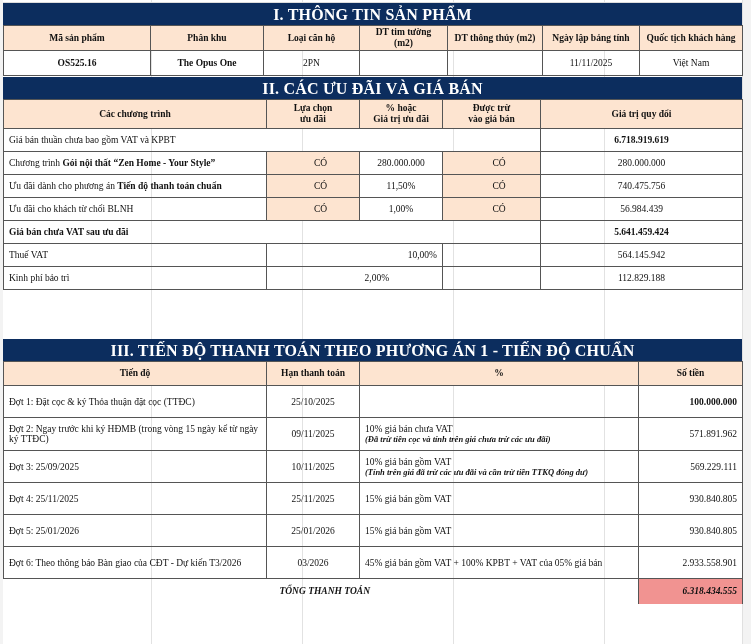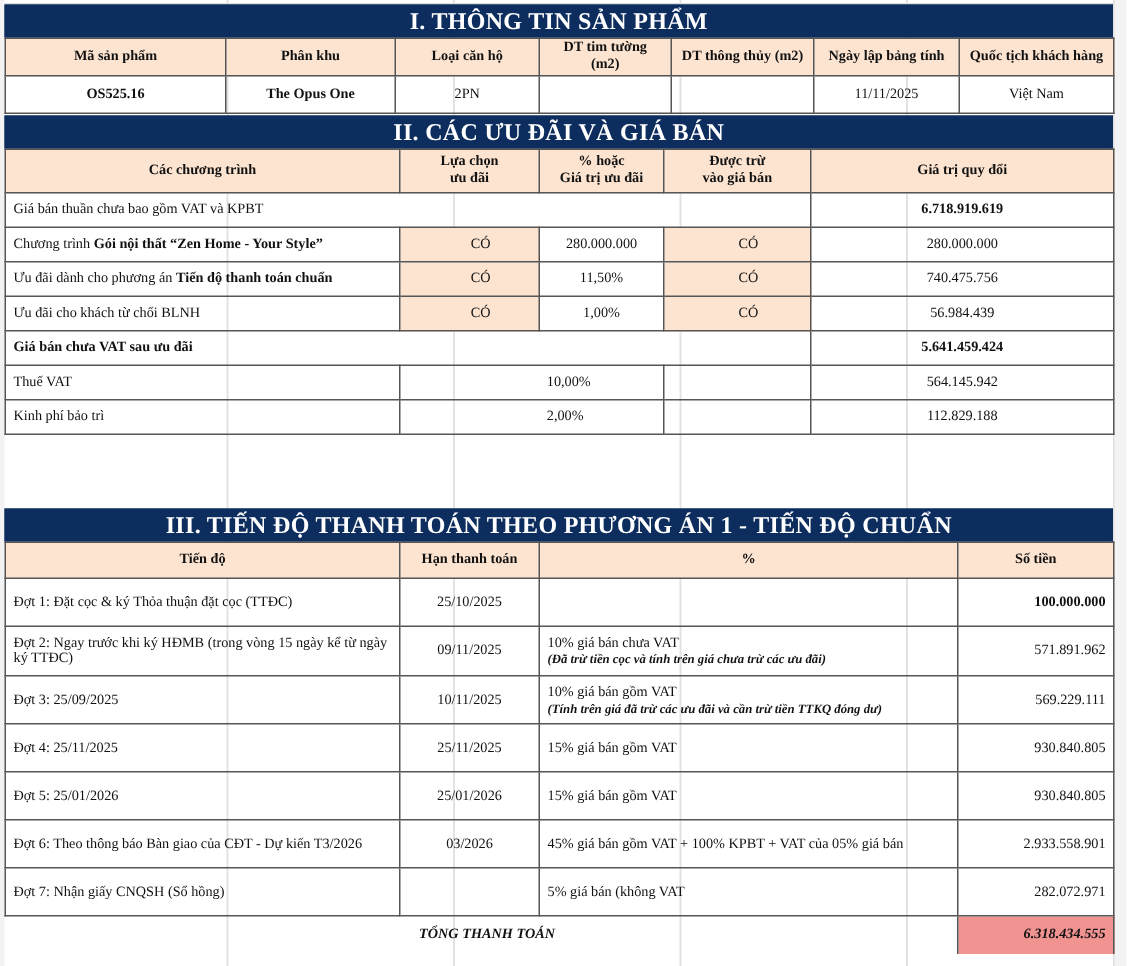--- a/index.html
+++ b/index.html
@@ -138,21 +138,21 @@
       <td class="center peach">CÓ</td>
       <td class="center">56.984.439</td>
     </tr>
     <tr>
       <td colspan="4" class="bold">Giá bán chưa VAT sau ưu đãi</td>
       <td class="center bold">5.641.459.424</td>
     </tr>
     <tr>
       <td>Thuế VAT</td>
       <td style="border-right:none;"></td>
-      <td style="border-left:none;">10,00%</td>
+      <td style="border-left:none;text-align:right;">10,00%</td>
       <td></td>
       <td class="center">564.145.942</td>
     </tr>
     <tr>
       <td>Kinh phí bảo trì</td>
       <td style="border-right:none;"></td>
       <td style="border-left:none;">2,00%</td>
       <td></td>
       <td class="center">112.829.188</td>
     </tr>
@@ -205,25 +205,19 @@
       <td class="center">25/01/2026</td>
       <td><span>15% giá bán gồm VAT</span></td>
       <td class="right">930.840.805</td>
     </tr>
     <tr>
       <td>Đợt 6: Theo thông báo Bàn giao của CĐT - Dự kiến T3/2026</td>
       <td class="center">03/2026</td>
       <td><span>45% giá bán gồm VAT + 100% KPBT + VAT của 05% giá bán</span></td>
       <td class="right">2.933.558.901</td>
     </tr>
-    <tr>
-      <td>Đợt 7: Nhận giấy CNQSH (Sổ hồng)</td>
-      <td class="center"></td>
-      <td><span>5% giá bán (không VAT</span></td>
-      <td class="right">282.072.971</td>
-    </tr>
     <tr class="grand">
       <td colspan="3" class="bold" style="border:none;border-top:1px solid #555;text-align:right;padding-right:268px;"><span>TỔNG THANH TOÁN</span></td>
       <td class="total-red" style="border:1px solid #555;border-bottom:none;">6.318.434.555</td>
     </tr>
   </tbody>
     </table>
 </div>
 
 </body></html>

